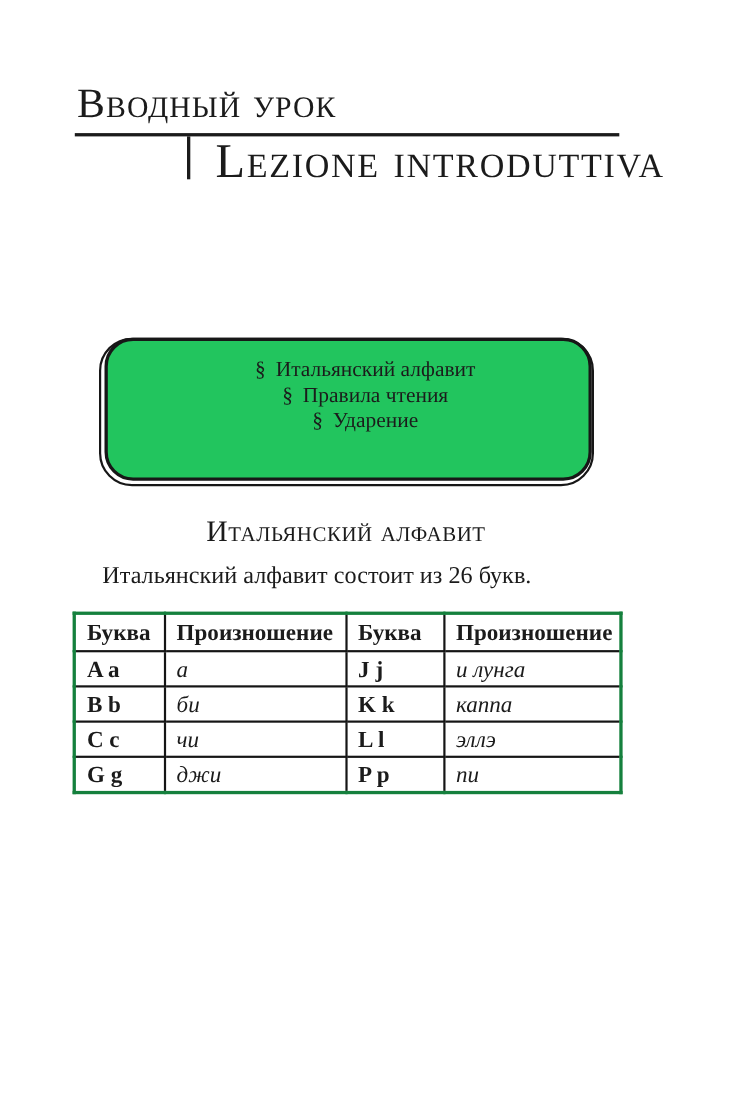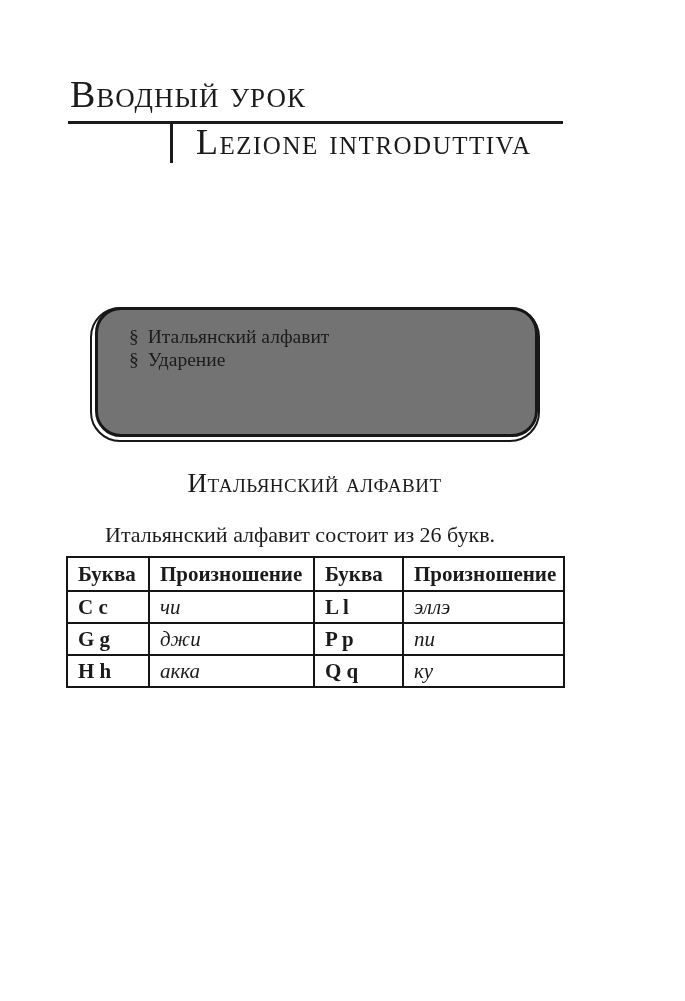--- a/index.html
+++ b/index.html
@@ -22,60 +22,61 @@
   .header-rule {
     position:absolute; left:68px; top:121px;
     width:495px; height:3px; background:#1b1b1b;
   }
   .header-tick {
     position:absolute; left:170px; top:124px;
     width:3px; height:39px; background:#1b1b1b;
   }
   .title-it {
     position:absolute; left:196px; top:123px; margin:0;
-    font-size:36px; font-weight:normal;
+    font-size:44px; font-weight:normal;
     font-variant:small-caps; letter-spacing:1.5px; line-height:1.1;
     white-space:nowrap;
   }
 
   
   .toc-box {
     position:absolute; left:95px; top:307px;
     width:443px; height:130px; box-sizing:border-box;
     border:3px solid #171717; border-radius:26px;
-    background:#737373;
+    background:#22c55e;
+    text-align:center;
   }
   .toc-box::before {
     content:""; position:absolute;
     left:-8px; top:-3px; right:-5px; bottom:-8px;
     border:2px solid #171717; border-radius:30px;
     pointer-events:none;
   }
   .toc-box ul {
     list-style:none; margin:0; padding:15px 0 0 31px;
     font-size:19.5px; line-height:23px;
   }
   .mk { margin-right:9px; }
 
   
   .section-heading {
     position:absolute; left:66px; top:467px; width:497px; margin:0;
     text-align:center; font-weight:normal; font-size:27px;
     font-variant:small-caps; letter-spacing:0.5px; line-height:1.2;
   }
   .intro {
-    position:absolute; left:93px; top:510px; margin:12px;
+    position:absolute; left:93px; top:510px; margin:0;
     font-size:22px; line-height:1.2; white-space:nowrap;
   }
 
   
   .alphabet {
     position:absolute; left:66px; top:556px;
     border-collapse:collapse; table-layout:fixed;
-    border:1px solid #15803d;
+    border:3px solid #15803d;
   }
   .alphabet th, .alphabet td {
     border:2px solid #151515;
     padding:1px 4px 1px 10px;
     font-size:21px; text-align:left; vertical-align:middle;
     overflow:hidden; white-space:nowrap;
   }
   .alphabet thead th { height:30px; font-weight:bold; }
   .alphabet tbody td { height:28px; }
   .alphabet td.letter { font-weight:bold; }
@@ -87,20 +88,21 @@
 <div class="page">
 
   <h1 class="title-ru">Вводный урок</h1>
   <div class="header-rule"></div>
   <div class="header-tick"></div>
   <h2 class="title-it">Lezione introduttiva</h2>
 
   <div class="toc-box">
     <ul>
       <li><span class="mk">§</span><span>Итальянский алфавит</span></li>
+      <li><span class="mk">§</span><span>Правила чтения</span></li>
       <li><span class="mk">§</span><span>Ударение</span></li>
     </ul>
   </div>
 
   <h3 class="section-heading">Итальянский алфавит</h3>
   <p class="intro">Итальянский алфавит состоит из 26 букв.</p>
 
   <table class="alphabet">
     <colgroup>
       <col style="width:82px">
@@ -111,33 +113,39 @@
     <thead>
       <tr>
         <th>Буква</th>
         <th>Произношение</th>
         <th>Буква</th>
         <th>Произношение</th>
       </tr>
     </thead>
     <tbody>
       <tr>
+        <td class="letter">A a</td>
+        <td class="pron">а</td>
+        <td class="letter">J j</td>
+        <td class="pron">и лунга</td>
+      </tr>
+      <tr>
+        <td class="letter">B b</td>
+        <td class="pron">би</td>
+        <td class="letter">K k</td>
+        <td class="pron">каппа</td>
+      </tr>
+      <tr>
         <td class="letter">C c</td>
         <td class="pron">чи</td>
         <td class="letter">L l</td>
         <td class="pron">эллэ</td>
       </tr>
       <tr>
         <td class="letter">G g</td>
         <td class="pron">джи</td>
         <td class="letter">P p</td>
         <td class="pron">пи</td>
       </tr>
-      <tr>
-        <td class="letter">H h</td>
-        <td class="pron">акка</td>
-        <td class="letter">Q q</td>
-        <td class="pron">ку</td>
-      </tr>
     </tbody>
   </table>
 
 </div>
 
 </body></html>

